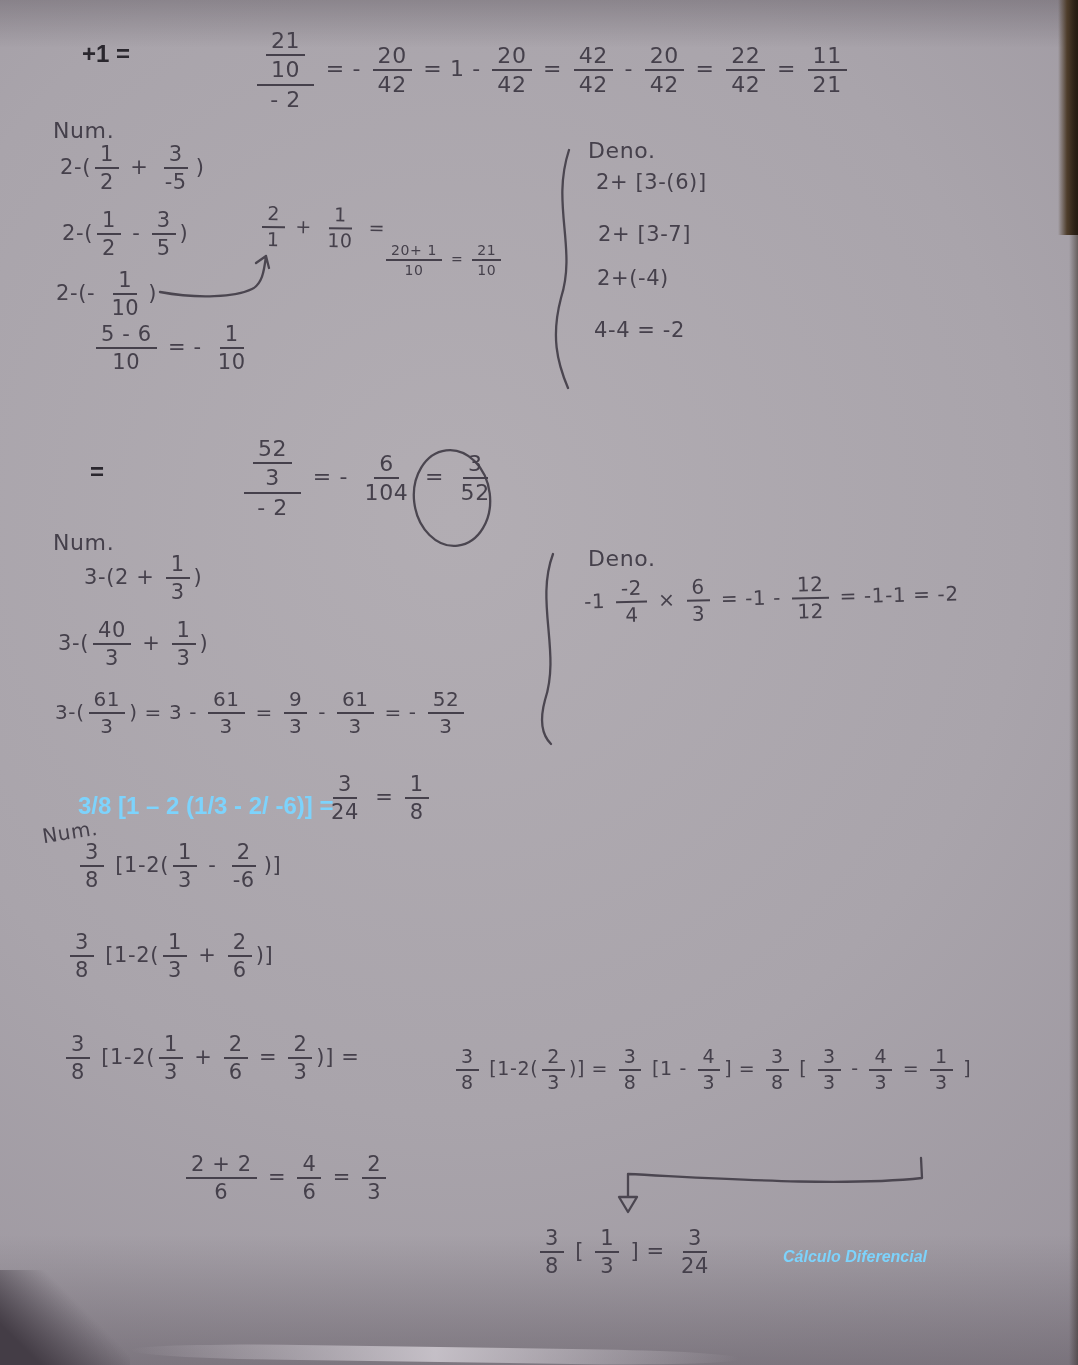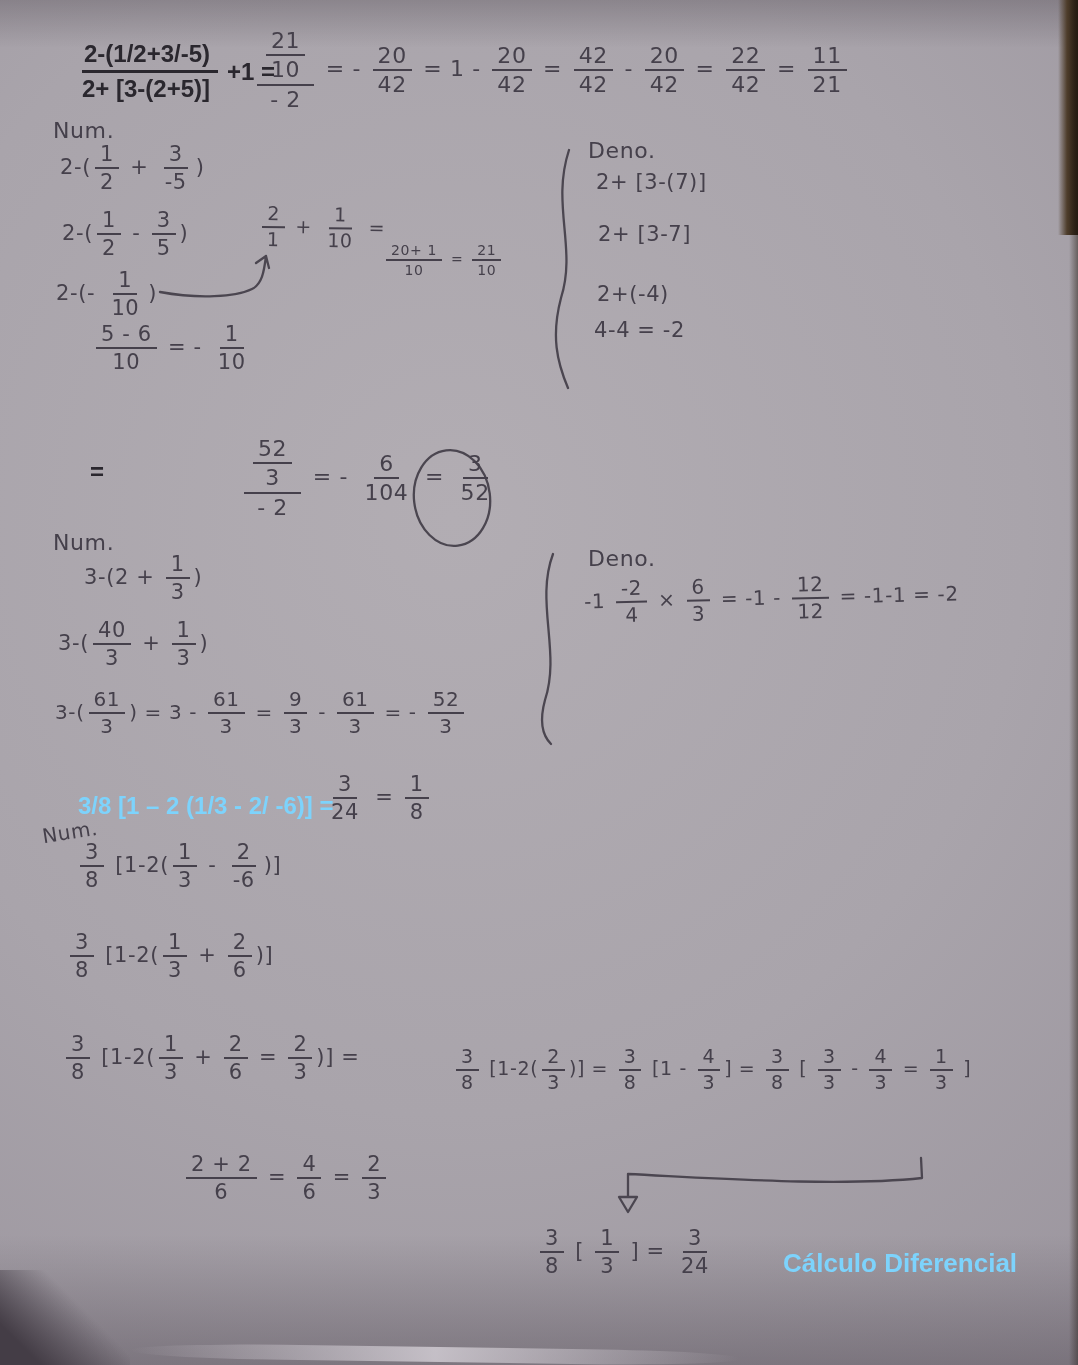--- a/index.html
+++ b/index.html
@@ -34,21 +34,21 @@
 
   
   .prblk { position:absolute; display:flex; align-items:center; gap:9px;
     font-family:"Liberation Sans", sans-serif; font-weight:700;
     color:#2a272e; font-size:24px; white-space:nowrap; }
   .pfrac { display:inline-flex; flex-direction:column; align-items:flex-start; }
   .pfn { border-bottom:3px solid currentColor; padding:0 8px 2px 2px; }
   .pfd { padding-top:2px; }
   .prline { position:absolute; font-family:"Liberation Sans", sans-serif; font-weight:700;
     color:#7dd3fc; font-size:24px; white-space:nowrap; }
-  .footer { font-size:26px; }
+  .footer { font-style:italic; font-size:16px; }
 
   .rotm1 { transform:rotate(-1.2deg); }
   .rot1  { transform:rotate(1deg); }
   .rotnum3 { transform:rotate(-9deg); font-size:20px; }
 
   svg.strokes { position:absolute; left:0; top:0; pointer-events:none; }
   svg.strokes path, svg.strokes ellipse { fill:none; stroke:#4b4650; stroke-width:2.3;
     stroke-linecap:round; stroke-linejoin:round; }
 </style>
 </head>
@@ -66,24 +66,20 @@
 <svg class="strokes" width="1078" height="1365" viewBox="0 0 1078 1365">
   <path d="M 160 292 C 198 299 236 297 252 289 C 262 284 264 272 266 256 M 266 256 l -10 7 M 266 256 l 3 12"></path>
   <path d="M 569 150 C 551 205 577 248 561 298 C 551 336 557 362 568 388"></path>
   <path d="M 553 554 C 535 602 561 652 545 700 C 539 722 543 736 551 744"></path>
   <ellipse cx="452" cy="498" rx="38" ry="48" transform="rotate(-7 452 498)"></ellipse>
   <path d="M 921 1158 L 922 1178 C 838 1187 712 1178 628 1174 L 628 1196"></path>
   <path d="M 619 1197 L 637 1197 L 628 1212 Z"></path>
 </svg>
 
 <div class="prblk" style="left:82px; top:40px;">
-  <span class="pfrac">
-    <span class="pfn">2-(1/2+3/-5)</span>
-    <span class="pfd">2+ [3-(2+5)]</span>
-  </span>
   <span>+1 =</span>
 </div>
 
 <div class="line" style="left:253px; top:28px; font-size:22px;"><span class="fr">
       <span class="fn"><span class="fr">
           <span class="fn">21</span>
           <span class="fd">10</span>
         </span></span>
       <span class="fd">- 2</span>
     </span> = - <span class="fr">
@@ -143,23 +139,23 @@
     </span> =</div>
 <div class="line" style="left:382px; top:242px; font-size:14px;"><span class="fr">
       <span class="fn">20+ 1</span>
       <span class="fd">10</span>
     </span> = <span class="fr">
       <span class="fn">21</span>
       <span class="fd">10</span>
     </span></div>
 
 <div class="line hw-label" style="left:588px; top:138px;">Deno.</div>
-<div class="line" style="left:596px; top:170px;">2+ [3-(7)]</div>
+<div class="line" style="left:596px; top:170px;">2+ [3-(6)]</div>
 <div class="line" style="left:598px; top:222px;">2+ [3-7]</div>
-<div class="line" style="left:597px; top:266px;margin-top:16px;">2+(-4)</div>
+<div class="line" style="left:597px; top:266px;">2+(-4)</div>
 <div class="line" style="left:594px; top:318px;">4-4 = -2</div>
 
 <div class="prblk" style="left:90px; top:458px;">
   <span>=</span>
 </div>
 
 <div class="line" style="left:240px; top:436px; font-size:22px;"><span class="fr">
       <span class="fn"><span class="fr">
           <span class="fn">52</span>
           <span class="fd">3</span>

